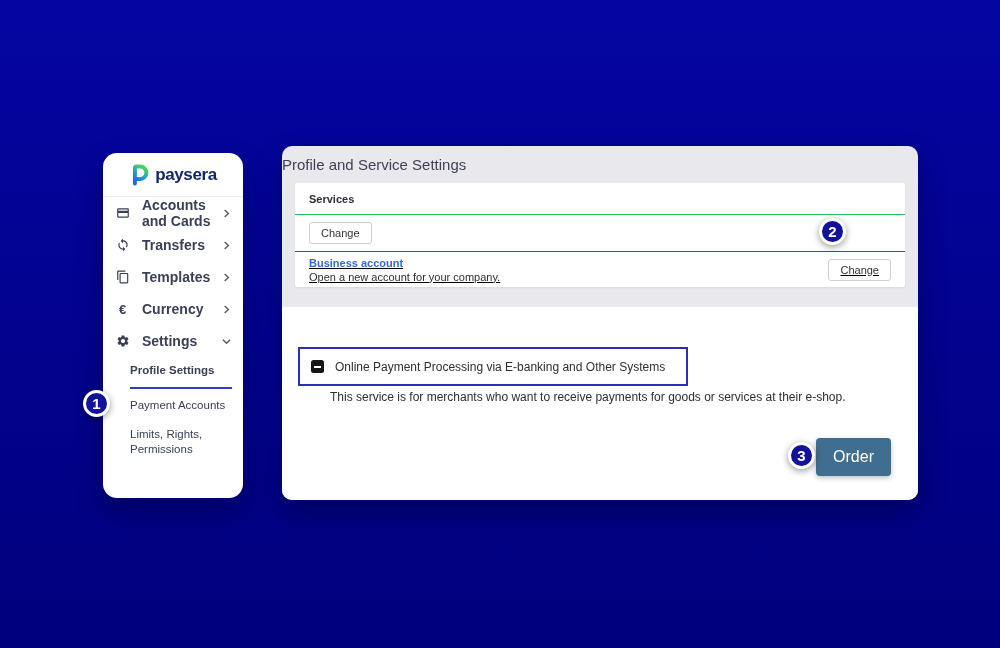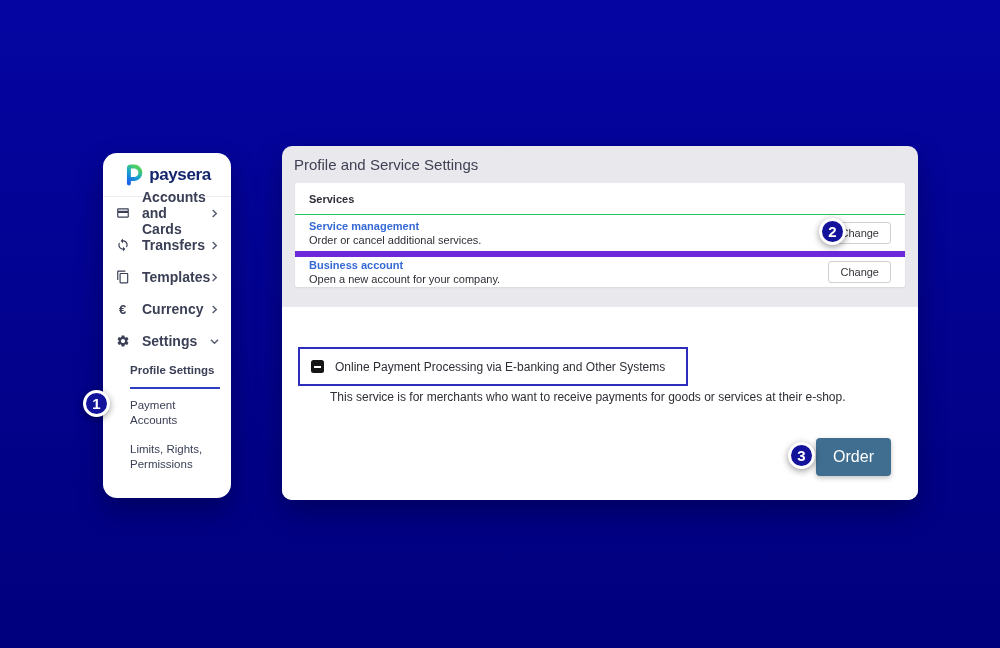--- a/index.html
+++ b/index.html
@@ -15,21 +15,21 @@
     --sidebar_text:#3a3f55;
     --body_text:#2e2e36;
   }
   *{margin:0;padding:0;box-sizing:border-box;}
   html,body{width:1000px;height:648px;}
   body{font-family:"Liberation Sans", sans-serif; overflow:hidden;}
   .stage{position:relative;width:1000px;height:648px;
     background:linear-gradient(180deg, var(--background_navy_top) 0%, var(--background_navy_bottom) 100%);}
 
   
-  .sidebar{position:absolute;left:103px;top:153px;width:128px;height:345px;background:#fff;
+  .sidebar{position:absolute;left:103px;top:153px;width:140px;height:345px;background:#fff;
     border-radius:14px;box-shadow:0 12px 28px rgba(0,0,0,.28);}
   .logo-row{height:44px;display:flex;align-items:center;justify-content:center;gap:5px;
     border-bottom:1px solid #ededf1;}
   .logo-word{font-size:17px;font-weight:700;color:#14276e;letter-spacing:-.4px;}
   .menu-item{height:32px;display:flex;align-items:center;padding:0 12px;cursor:pointer;}
   .mi-icon{width:15px;height:15px;color:var(--sidebar_text);margin-right:12px;display:flex;
     align-items:center;justify-content:center;flex:none;}
   .mi-icon svg{width:14px;height:14px;fill:currentColor;}
   .euro-glyph{font-size:13px;font-weight:700;color:var(--sidebar_text);}
   .mi-label{flex:1;font-size:14px;color:var(--sidebar_text);font-weight:700;}
@@ -37,26 +37,26 @@
   .mi-chevron svg{width:9px;height:9px;fill:none;stroke:currentColor;stroke-width:1.6;}
   .submenu{margin:0 11px 0 27px;}
   .sub-item{font-size:11.5px;color:var(--sidebar_text);padding:7px 0;line-height:1.3;cursor:pointer;}
   .sub-item.active{font-weight:700;padding:6px 0 9px 0;border-bottom:2px solid var(--underline_blue);
     margin-bottom:2px;}
 
   
   .main{position:absolute;left:282px;top:146px;width:636px;height:354px;background:var(--panel_gray);
     border-radius:10px;display:flex;flex-direction:column;overflow:hidden;
     box-shadow:0 12px 28px rgba(0,0,0,.28);}
-  .main-title{height:37px;line-height:37px;padding-left:12px;font-size:15px;color:#3f4254;}
+  .main-title{height:37px;line-height:37px;font-size:15px;color:#3f4254;}
   .services-card{margin:0 13px;background:#fff;border-radius:2px;box-shadow:0 1px 2px rgba(0,0,0,.07);}
   .services-header{padding:10px 14px 9px;font-size:11px;font-weight:700;color:#2f2f3a;
     border-bottom:1px solid #22c55e;}
   .service-row{display:flex;justify-content:space-between;align-items:center;padding:6px 14px;height:36px;}
-  .service-row + .service-row{border-top:6px solid #6d28d9;}
+  .service-row + .service-row{border-top:1px solid #6d28d9;text-decoration:underline;}
   .row-link{font-size:11px;font-weight:700;color:var(--accent_link_blue);margin-bottom:2px;cursor:pointer;}
   .row-desc{font-size:11px;color:var(--body_text);}
   .change-btn{background:#fff;border:1px solid #cfcfd4;border-radius:3px;padding:4px 11px;
     font-size:11px;color:#33333b;font-family:inherit;cursor:pointer;}
   .lower{margin-top:20px;background:#fff;flex:1;position:relative;}
   .service-box{position:absolute;left:16px;top:40px;height:39px;border:2px solid var(--outline_blue);
     display:inline-flex;align-items:center;gap:11px;padding:0 21px 0 11px;}
   .checkbox{width:13px;height:13px;background:#151515;border-radius:2.5px;position:relative;
     flex:none;cursor:pointer;}
   .checkbox::after{content:"";position:absolute;left:3px;top:5.5px;width:7px;height:2px;background:#fff;}
@@ -170,24 +170,20 @@
     </div>
   </div>
 
   <div class="main">
     <div class="main-title">Profile and Service Settings</div>
 
     <div class="services-card">
       <div class="services-header">Services</div>
 
       <div class="service-row">
-        <div>
-          <div class="row-link">Service management</div>
-          <div class="row-desc">Order or cancel additional services.</div>
-        </div>
         <button class="change-btn">Change</button>
       </div>
 
       <div class="service-row">
         <div>
           <div class="row-link">Business account</div>
           <div class="row-desc">Open a new account for your company.</div>
         </div>
         <button class="change-btn">Change</button>
       </div>

